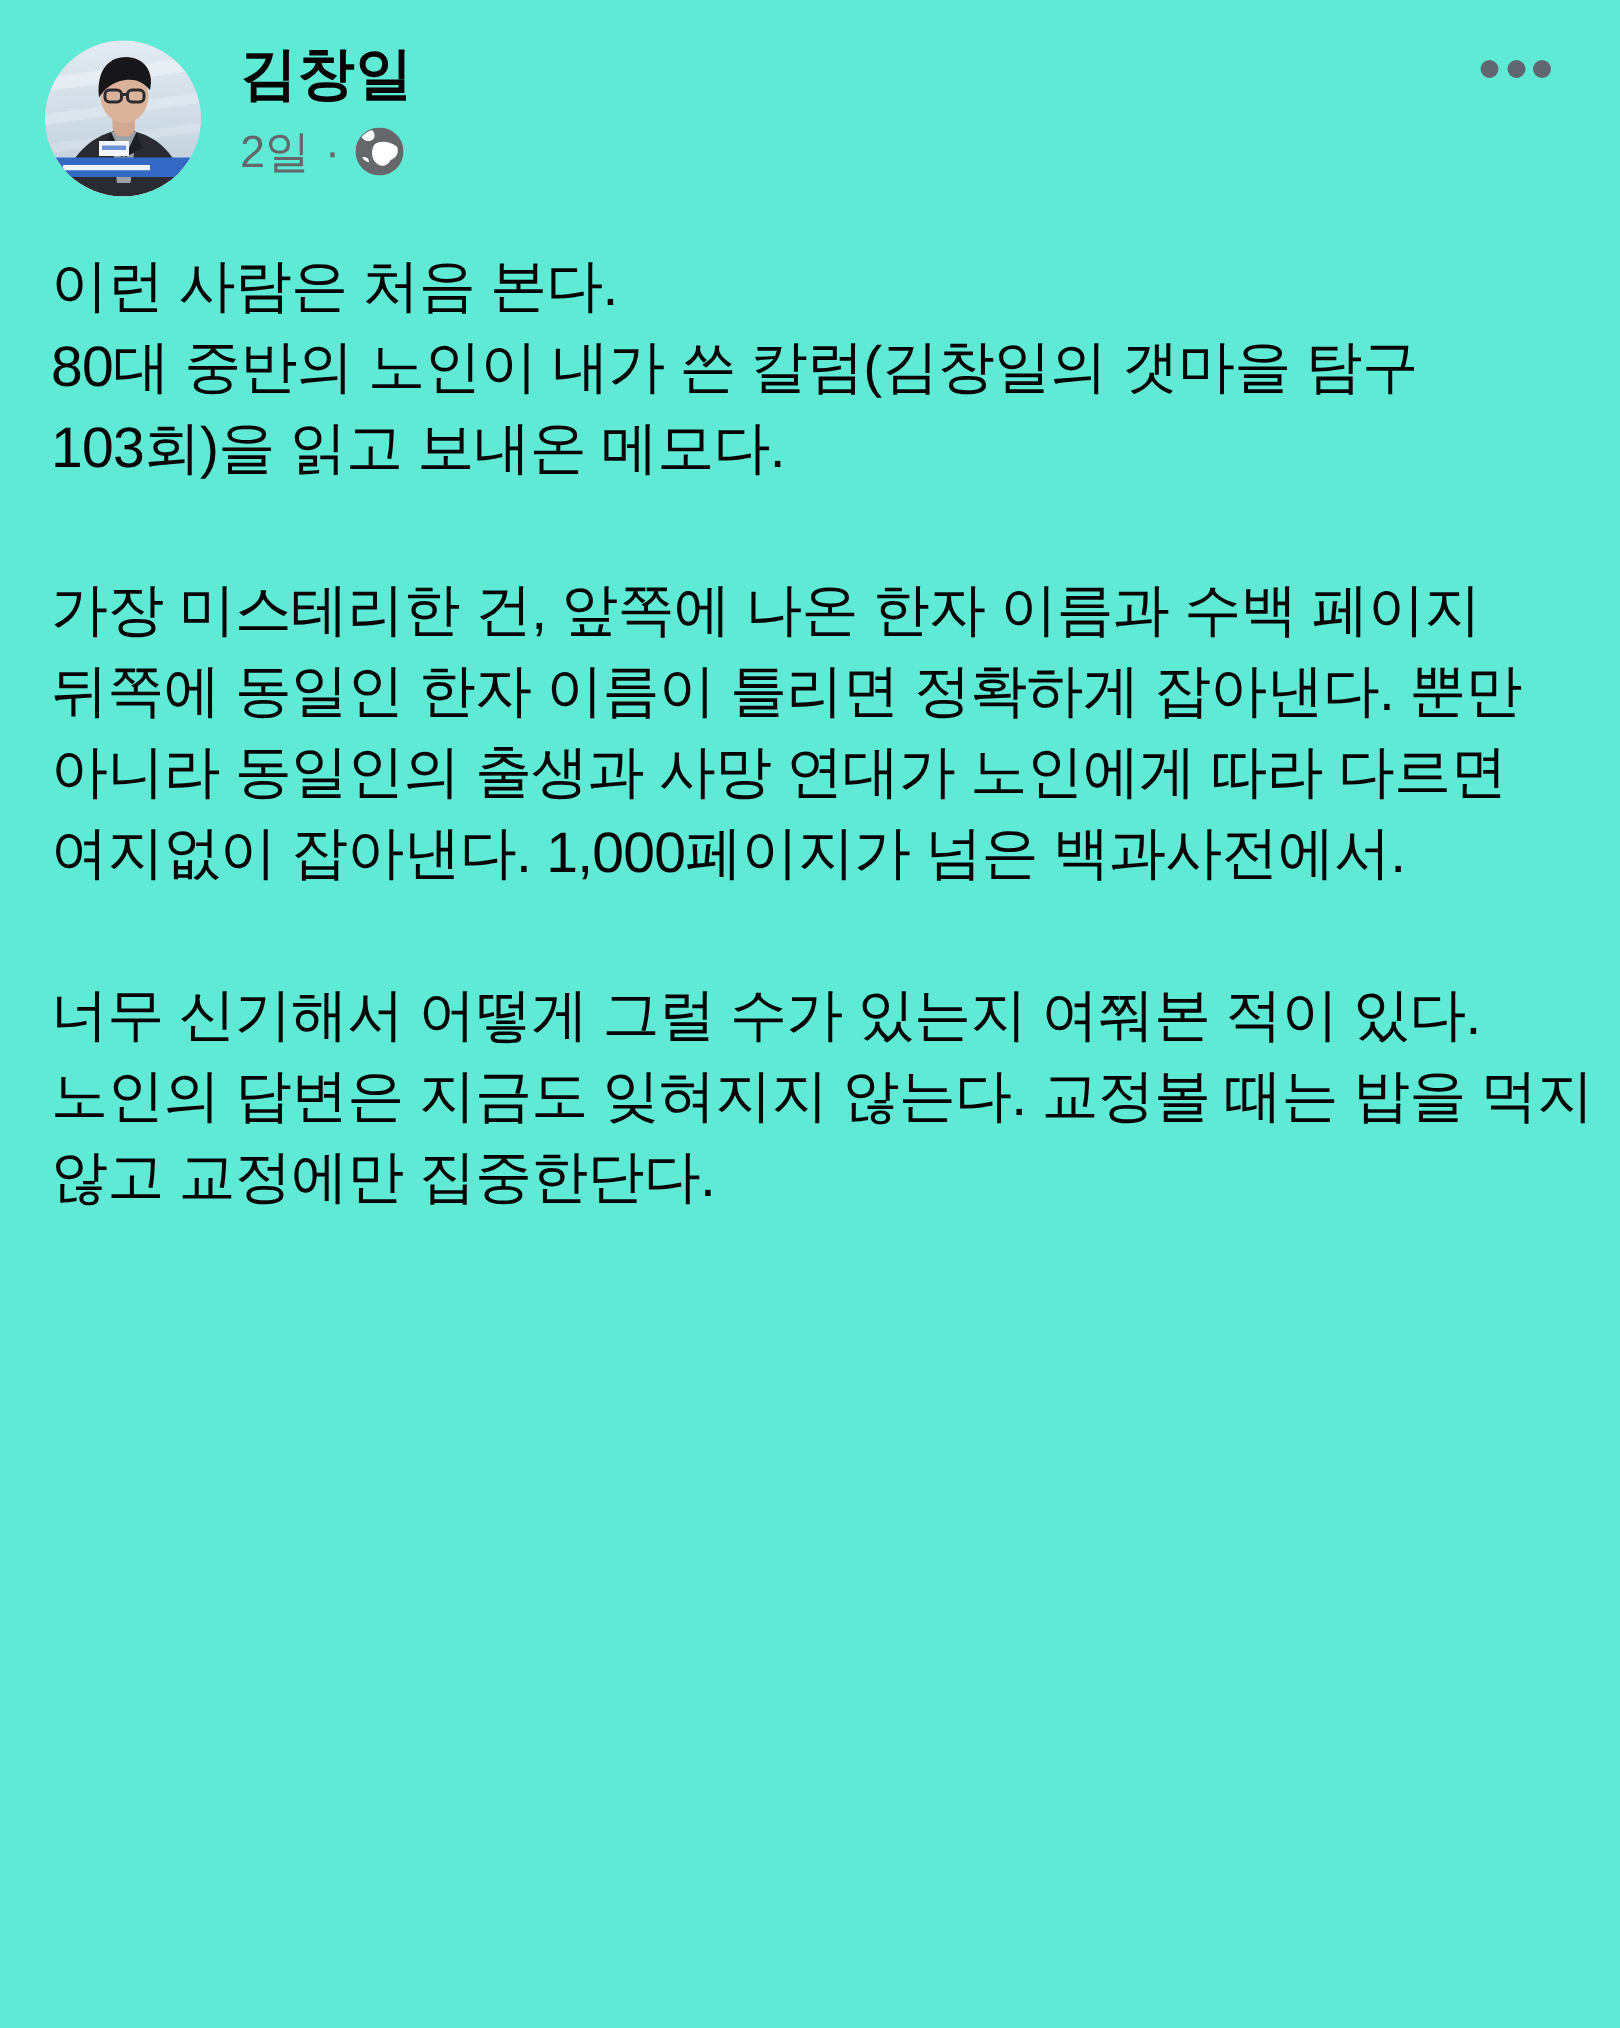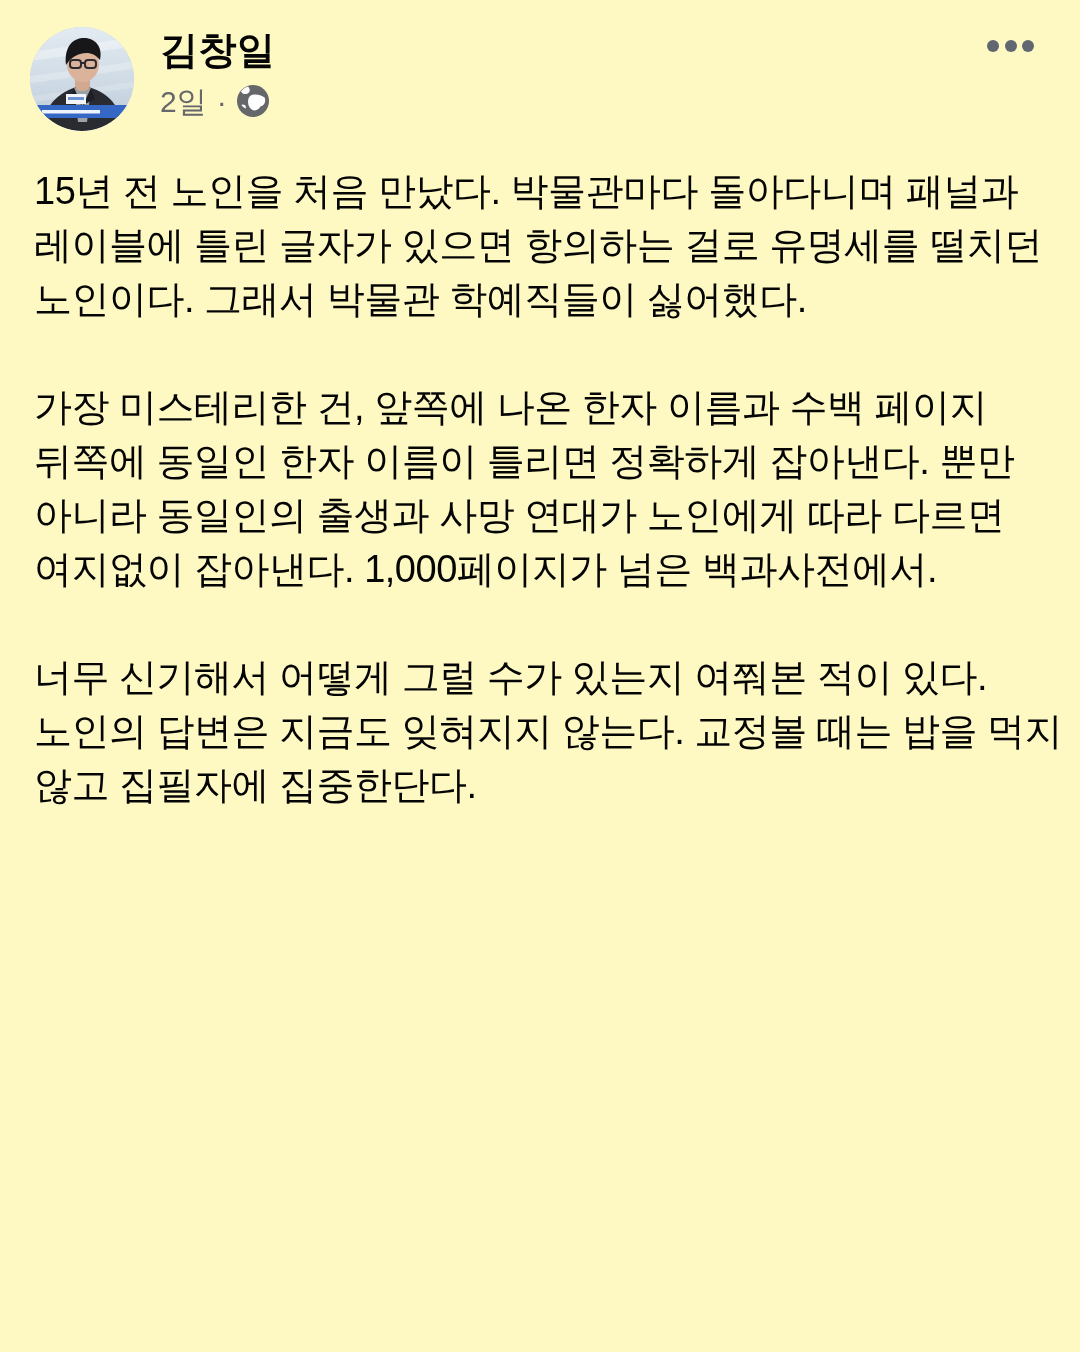--- a/index.html
+++ b/index.html
@@ -3,21 +3,21 @@
 <meta charset="utf-8">
 <style>
   * { box-sizing: border-box; }
   html, body {
     margin: 0; padding: 0;
     width: 1080px; height: 1352px;
     background: #ffffff;
     font-family: "Liberation Sans", "DejaVu Sans", sans-serif;
     overflow: hidden;
   }
-  .post { width: 1080px; height: 1352px; background: #fef9c3; position: relative; }
+  .post { width: 1080px; height: 1352px; background: #5eead4; position: relative; }
 
   
   .post-header { position: relative; display: flex; padding: 27px 32px 0 30px; }
   .avatar {
     width: 104px; height: 104px; border-radius: 50%;
     overflow: hidden; flex: 0 0 auto; cursor: pointer;
     background: #c9d5e1;
   }
   .avatar svg { display: block; width: 104px; height: 104px; }
   .header-info { margin-left: 26px; padding-top: 1px; }
@@ -115,25 +115,25 @@
     </div>
 
     <div class="menu-button" title="">
       <span class="dot"></span>
       <span class="dot"></span>
       <span class="dot"></span>
     </div>
   </div>
 
   <div class="post-body">
-    <p>15년 전 노인을 처음 만났다. 박물관마다 돌아다니며 패널과
-레이블에 틀린 글자가 있으면 항의하는 걸로 유명세를 떨치던
-노인이다. 그래서 박물관 학예직들이 싫어했다.</p>
+    <p>이런 사람은 처음 본다.
+80대 중반의 노인이 내가 쓴 칼럼(김창일의 갯마을 탐구
+103회)을 읽고 보내온 메모다.</p>
     <p>가장 미스테리한 건, 앞쪽에 나온 한자 이름과 수백 페이지
 뒤쪽에 동일인 한자 이름이 틀리면 정확하게 잡아낸다. 뿐만
 아니라 동일인의 출생과 사망 연대가 노인에게 따라 다르면
 여지없이 잡아낸다. 1,000페이지가 넘은 백과사전에서.</p>
     <p>너무 신기해서 어떻게 그럴 수가 있는지 여쭤본 적이 있다.
 노인의 답변은 지금도 잊혀지지 않는다. 교정볼 때는 밥을 먹지
-않고 집필자에 집중한단다.</p>
+않고 교정에만 집중한단다.</p>
   </div>
 
 </div>
 
 </body></html>

